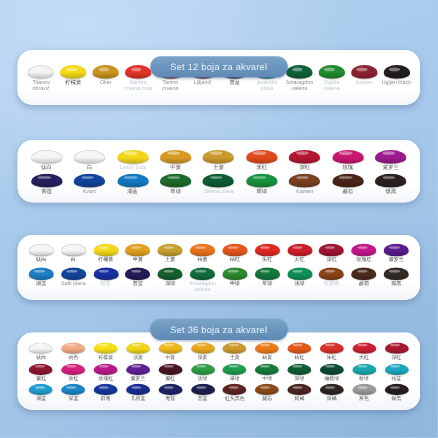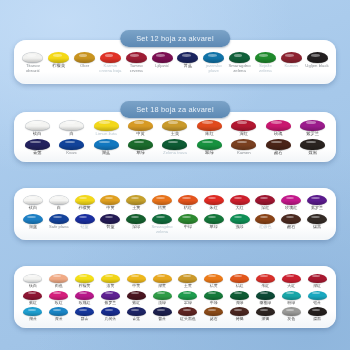--- a/index.html
+++ b/index.html
@@ -143,21 +143,21 @@
             <div class="blob" style="background: linear-gradient(rgb(140, 34, 48) 0%, rgb(140, 34, 48) 55%, rgba(0, 0, 0, 0.22) 100%), rgb(140, 34, 48);"></div>
             <div class="cap faded">Kamen</div>
           </div>
           <div class="cell">
             <div class="blob" style="background: linear-gradient(rgb(35, 31, 32) 0%, rgb(35, 31, 32) 55%, rgba(0, 0, 0, 0.22) 100%), rgb(35, 31, 32);"></div>
             <div class="cap lat">Ugljen black</div>
           </div>
         </div>
       </div>
   </div>
-  <div class="badge" style="top:30px;">Set 12 boja za akvarel</div>
+  <div class="badge" style="top:45px;">Set 12 boja za akvarel</div>
 
   <div class="panel" id="set18">
     <div class="grid">
         <div class="row">
           <div class="cell">
             <div class="blob pale" style="background: linear-gradient(rgb(244, 244, 242) 0%, rgb(244, 244, 242) 55%, rgba(0, 0, 0, 0.22) 100%), rgb(244, 244, 242);"></div>
             <div class="cap">钛白</div>
           </div>
           <div class="cell">
             <div class="blob pale" style="background: linear-gradient(rgb(244, 244, 242) 0%, rgb(244, 244, 242) 55%, rgba(0, 0, 0, 0.22) 100%), rgb(244, 244, 242);"></div>
@@ -225,21 +225,20 @@
             <div class="blob" style="background: linear-gradient(rgb(74, 36, 24) 0%, rgb(74, 36, 24) 55%, rgba(0, 0, 0, 0.22) 100%), rgb(74, 36, 24);"></div>
             <div class="cap">赭石</div>
           </div>
           <div class="cell">
             <div class="blob" style="background: linear-gradient(rgb(42, 35, 32) 0%, rgb(42, 35, 32) 55%, rgba(0, 0, 0, 0.22) 100%), rgb(42, 35, 32);"></div>
             <div class="cap">煤黑</div>
           </div>
         </div>
       </div>
   </div>
-  <div class="badge" style="top:101px;">Set 18 boja za akvarel</div>
 
   <div class="panel" id="set24">
     <div class="grid">
         <div class="row">
           <div class="cell">
             <div class="blob pale" style="background: linear-gradient(rgb(244, 244, 242) 0%, rgb(244, 244, 242) 55%, rgba(0, 0, 0, 0.22) 100%), rgb(244, 244, 242);"></div>
             <div class="cap">钛白</div>
           </div>
           <div class="cell">
             <div class="blob pale" style="background: linear-gradient(rgb(244, 244, 242) 0%, rgb(244, 244, 242) 55%, rgba(0, 0, 0, 0.22) 100%), rgb(244, 244, 242);"></div>
@@ -486,14 +485,15 @@
             <div class="blob" style="background: linear-gradient(rgb(154, 154, 152) 0%, rgb(154, 154, 152) 55%, rgba(0, 0, 0, 0.22) 100%), rgb(154, 154, 152);"></div>
             <div class="cap">灰色</div>
           </div>
           <div class="cell">
             <div class="blob" style="background: linear-gradient(rgb(36, 31, 29) 0%, rgb(36, 31, 29) 55%, rgba(0, 0, 0, 0.22) 100%), rgb(36, 31, 29);"></div>
             <div class="cap">煤黑</div>
           </div>
         </div>
       </div>
   </div>
+  <div class="badge" style="top:255px;">Set 36 boja za akvarel</div>
 
 </div>
 
 </body></html>

